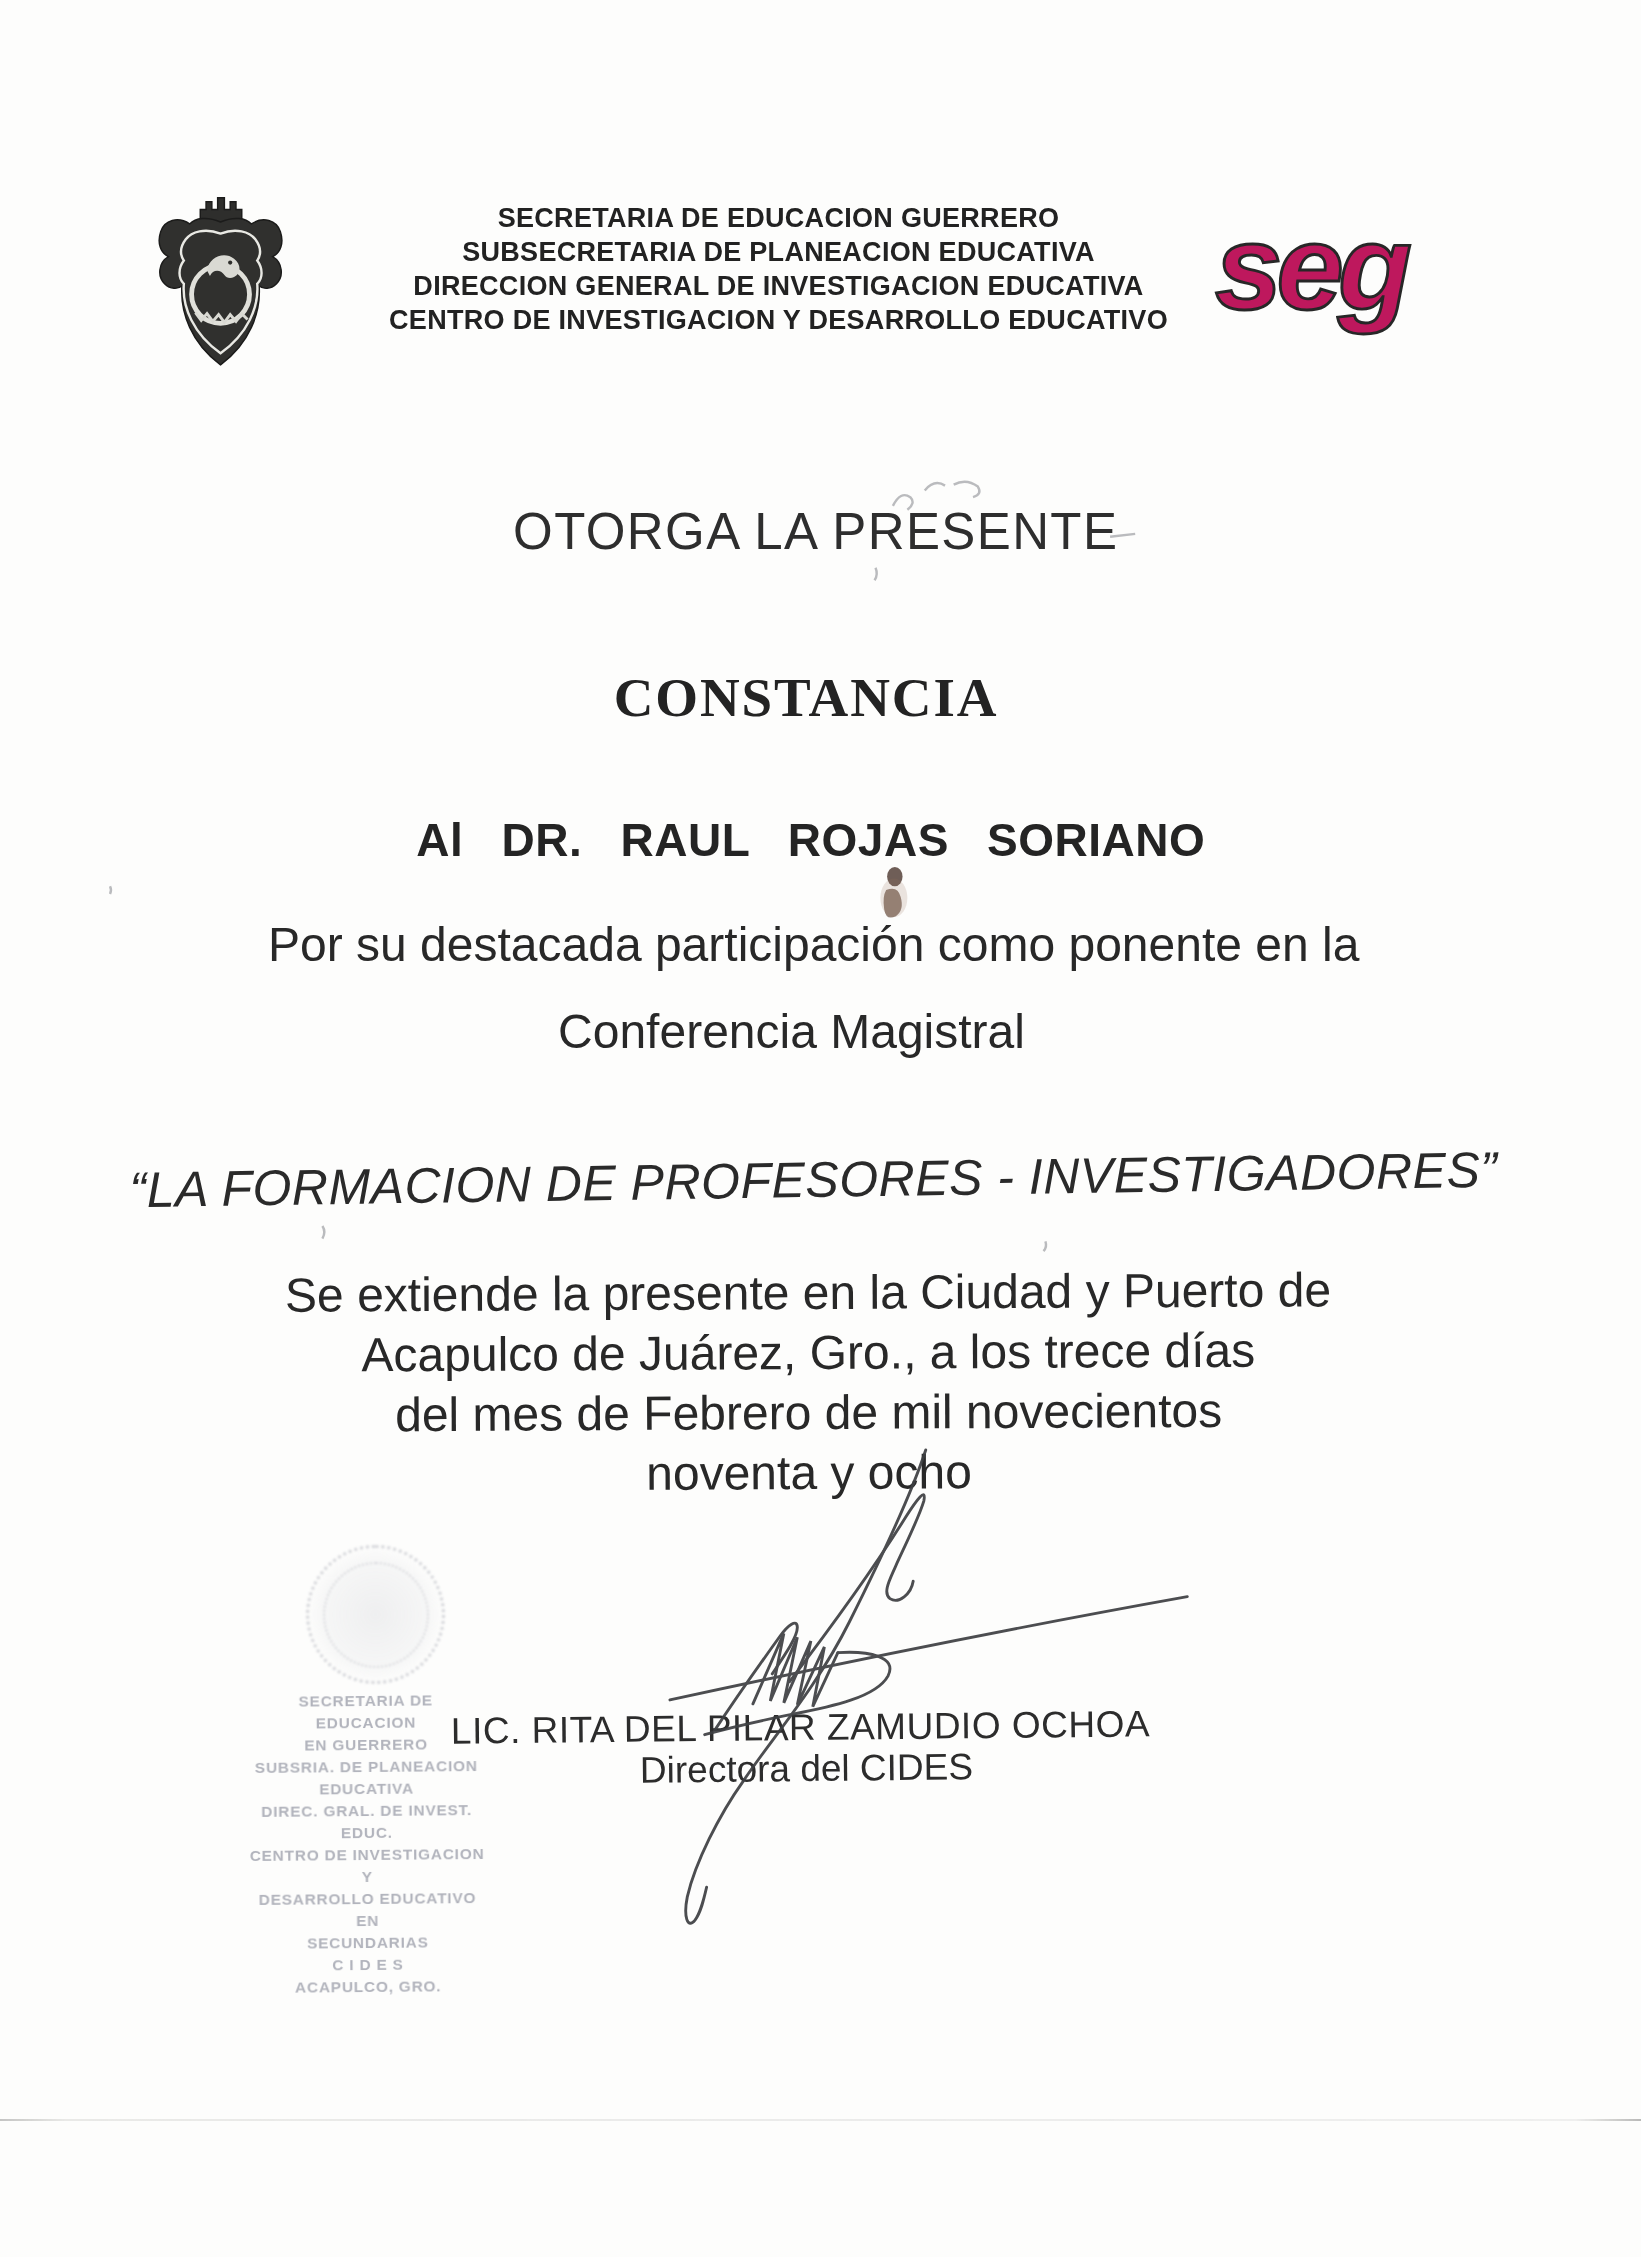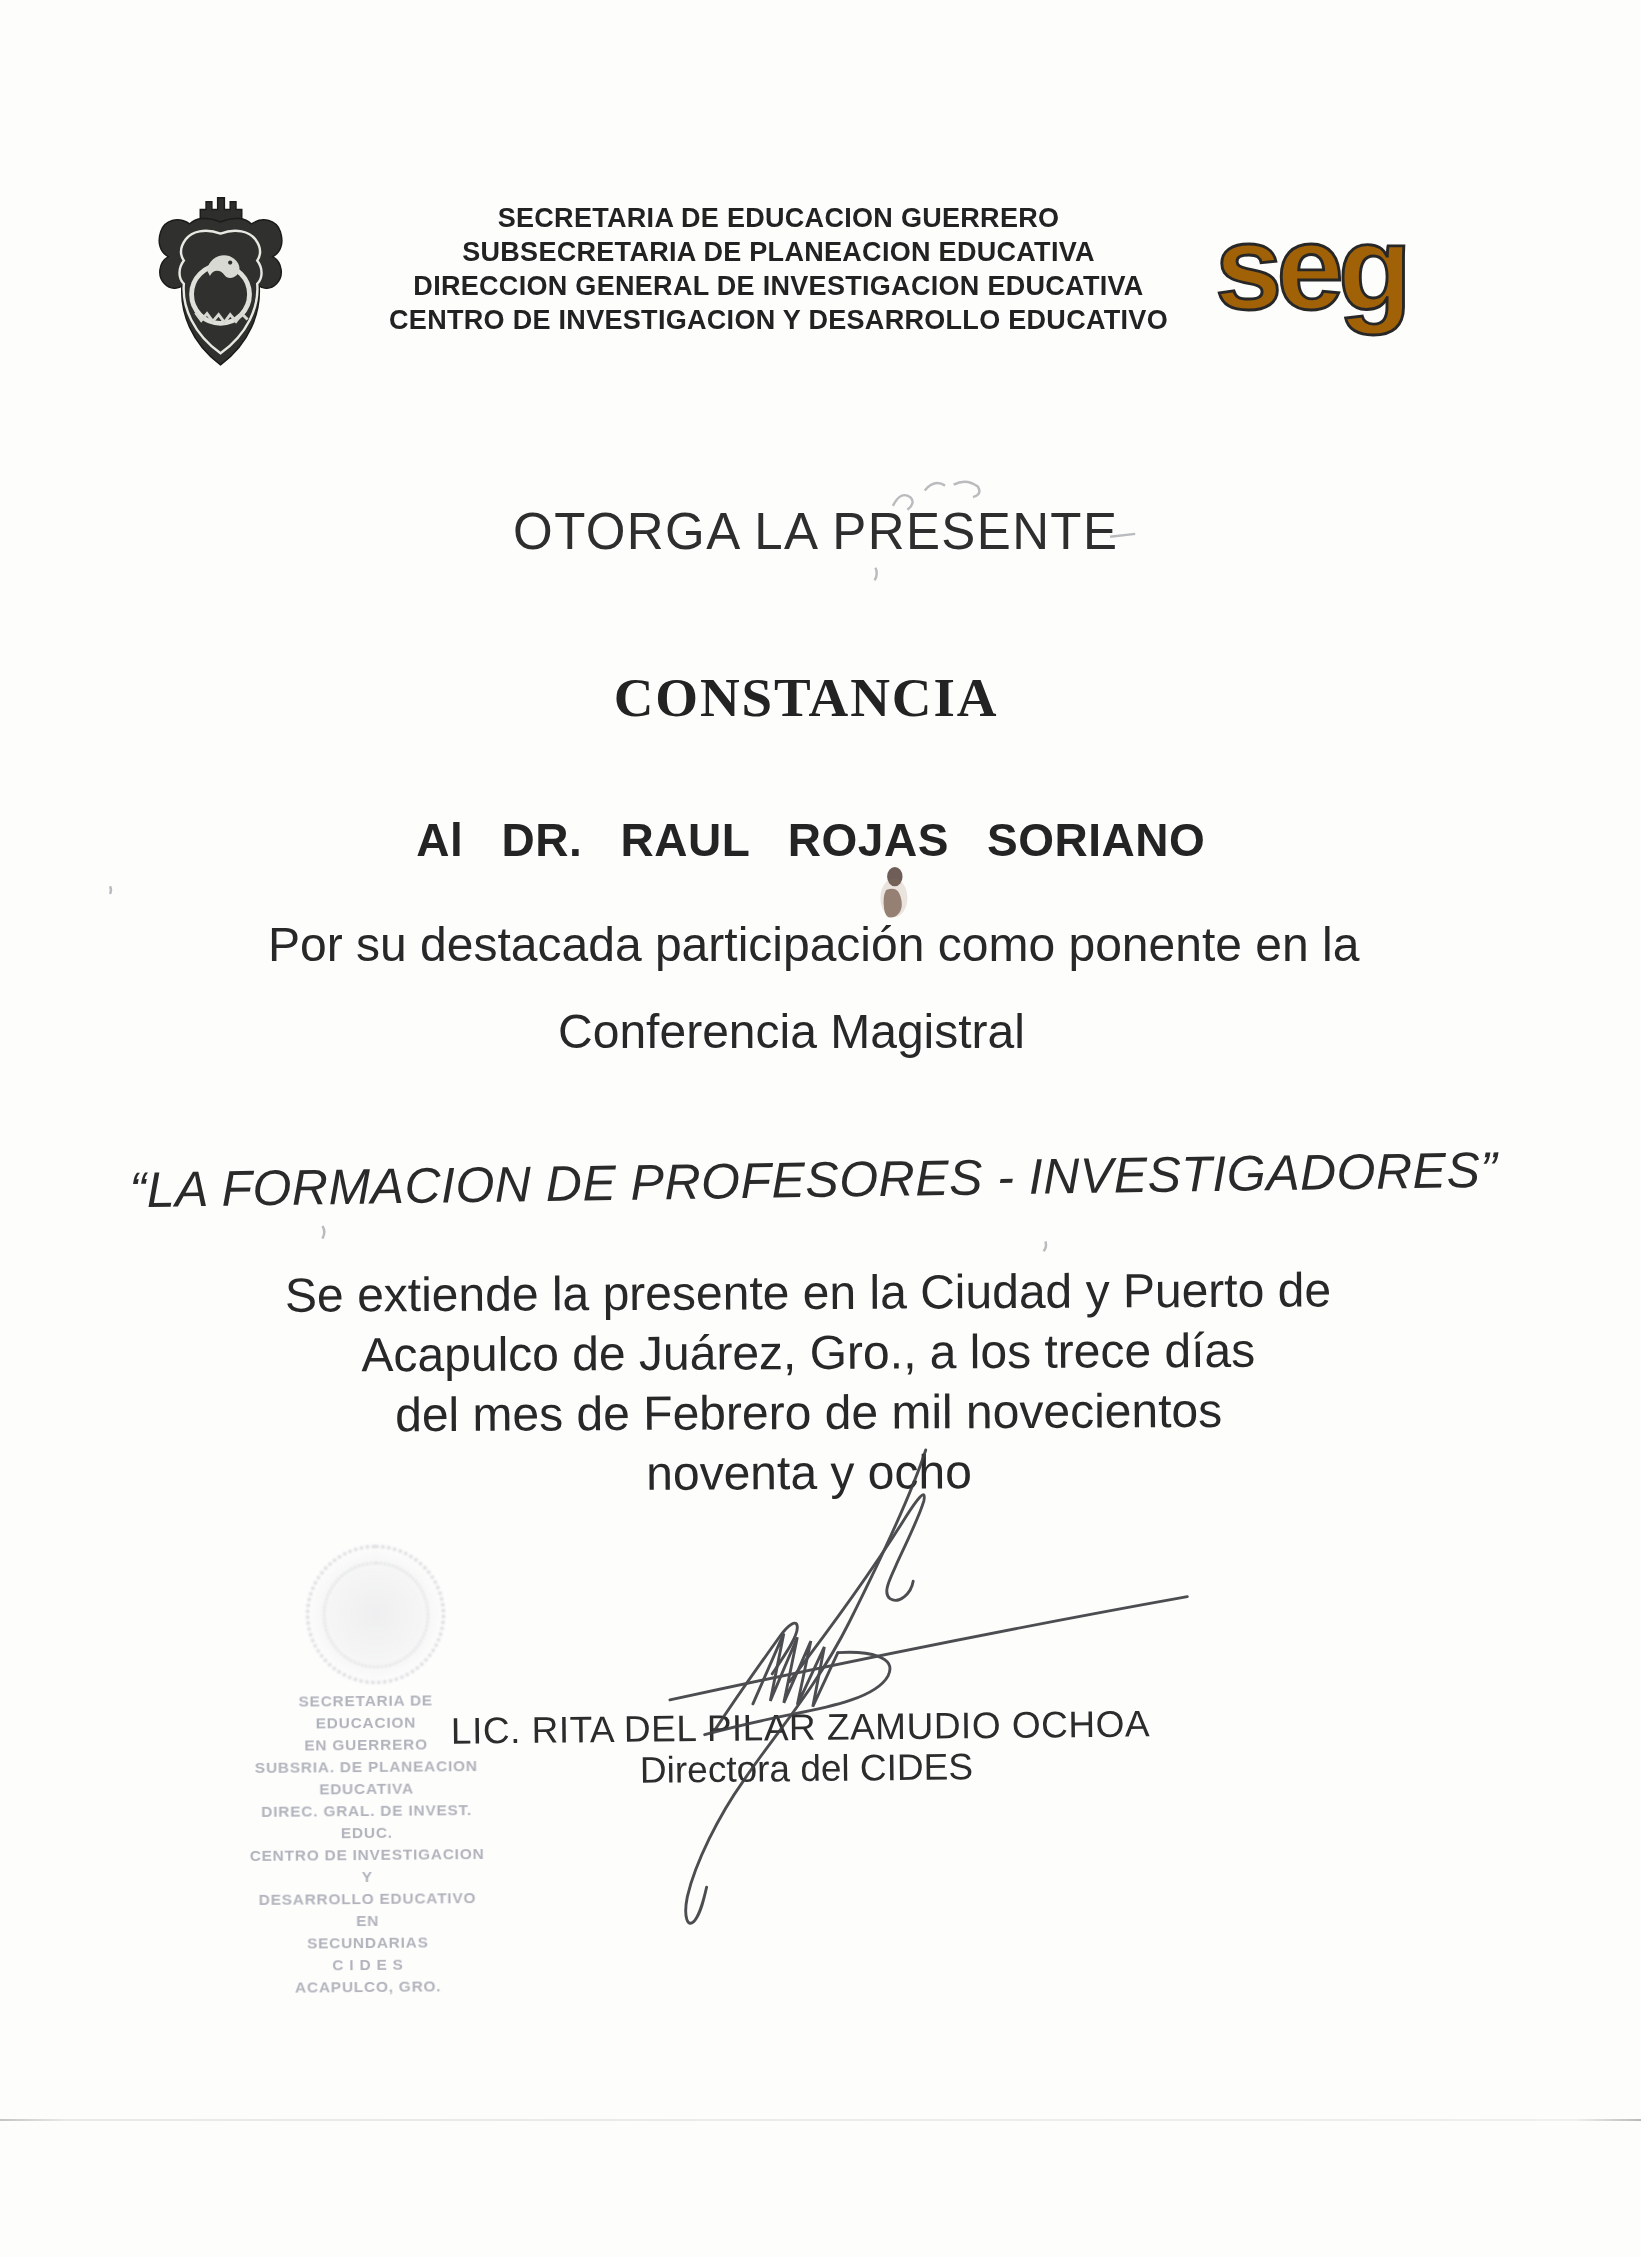--- a/index.html
+++ b/index.html
@@ -10,21 +10,21 @@
     color:#262626;
   }
   .abs{position:absolute;}
   .cline{position:absolute;width:1641px;text-align:center;white-space:nowrap;}
 
   
   .emblem{left:145px;top:193px;width:153px;height:195px;}
   .org-lines{left:-42px;top:201px;font-weight:bold;font-size:27px;line-height:34px;
              letter-spacing:0.3px;color:#222;}
   .seg-logo{left:1215px;top:207px;font-size:121px;font-weight:bold;line-height:1;
-            letter-spacing:-5.8px;color:#a16207;-webkit-text-stroke:2.9px #272727;}
+            letter-spacing:-5.8px;color:#be185d;font-style:italic;-webkit-text-stroke:2.9px #272727;}
 
   
   .otorga{left:-4.8px;top:502px;font-size:51px;letter-spacing:1.4px;color:#2e2e2e;}
   .constancia{left:-14.5px;top:666px;font-family:"Liberation Serif", serif;font-weight:bold;
               font-size:55px;letter-spacing:1.9px;color:#232323;}
   .recipient{left:-9.7px;top:813px;font-size:46px;font-weight:bold;word-spacing:25px;
              letter-spacing:0.5px;color:#242424;}
   .por-su{left:-6.8px;top:917px;font-size:48px;color:#282828;}
   .conferencia{left:-29px;top:1004px;font-size:48px;color:#282828;}
   .quote{left:-6.8px;top:1151px;font-size:50px;font-style:italic;letter-spacing:0.5px;

